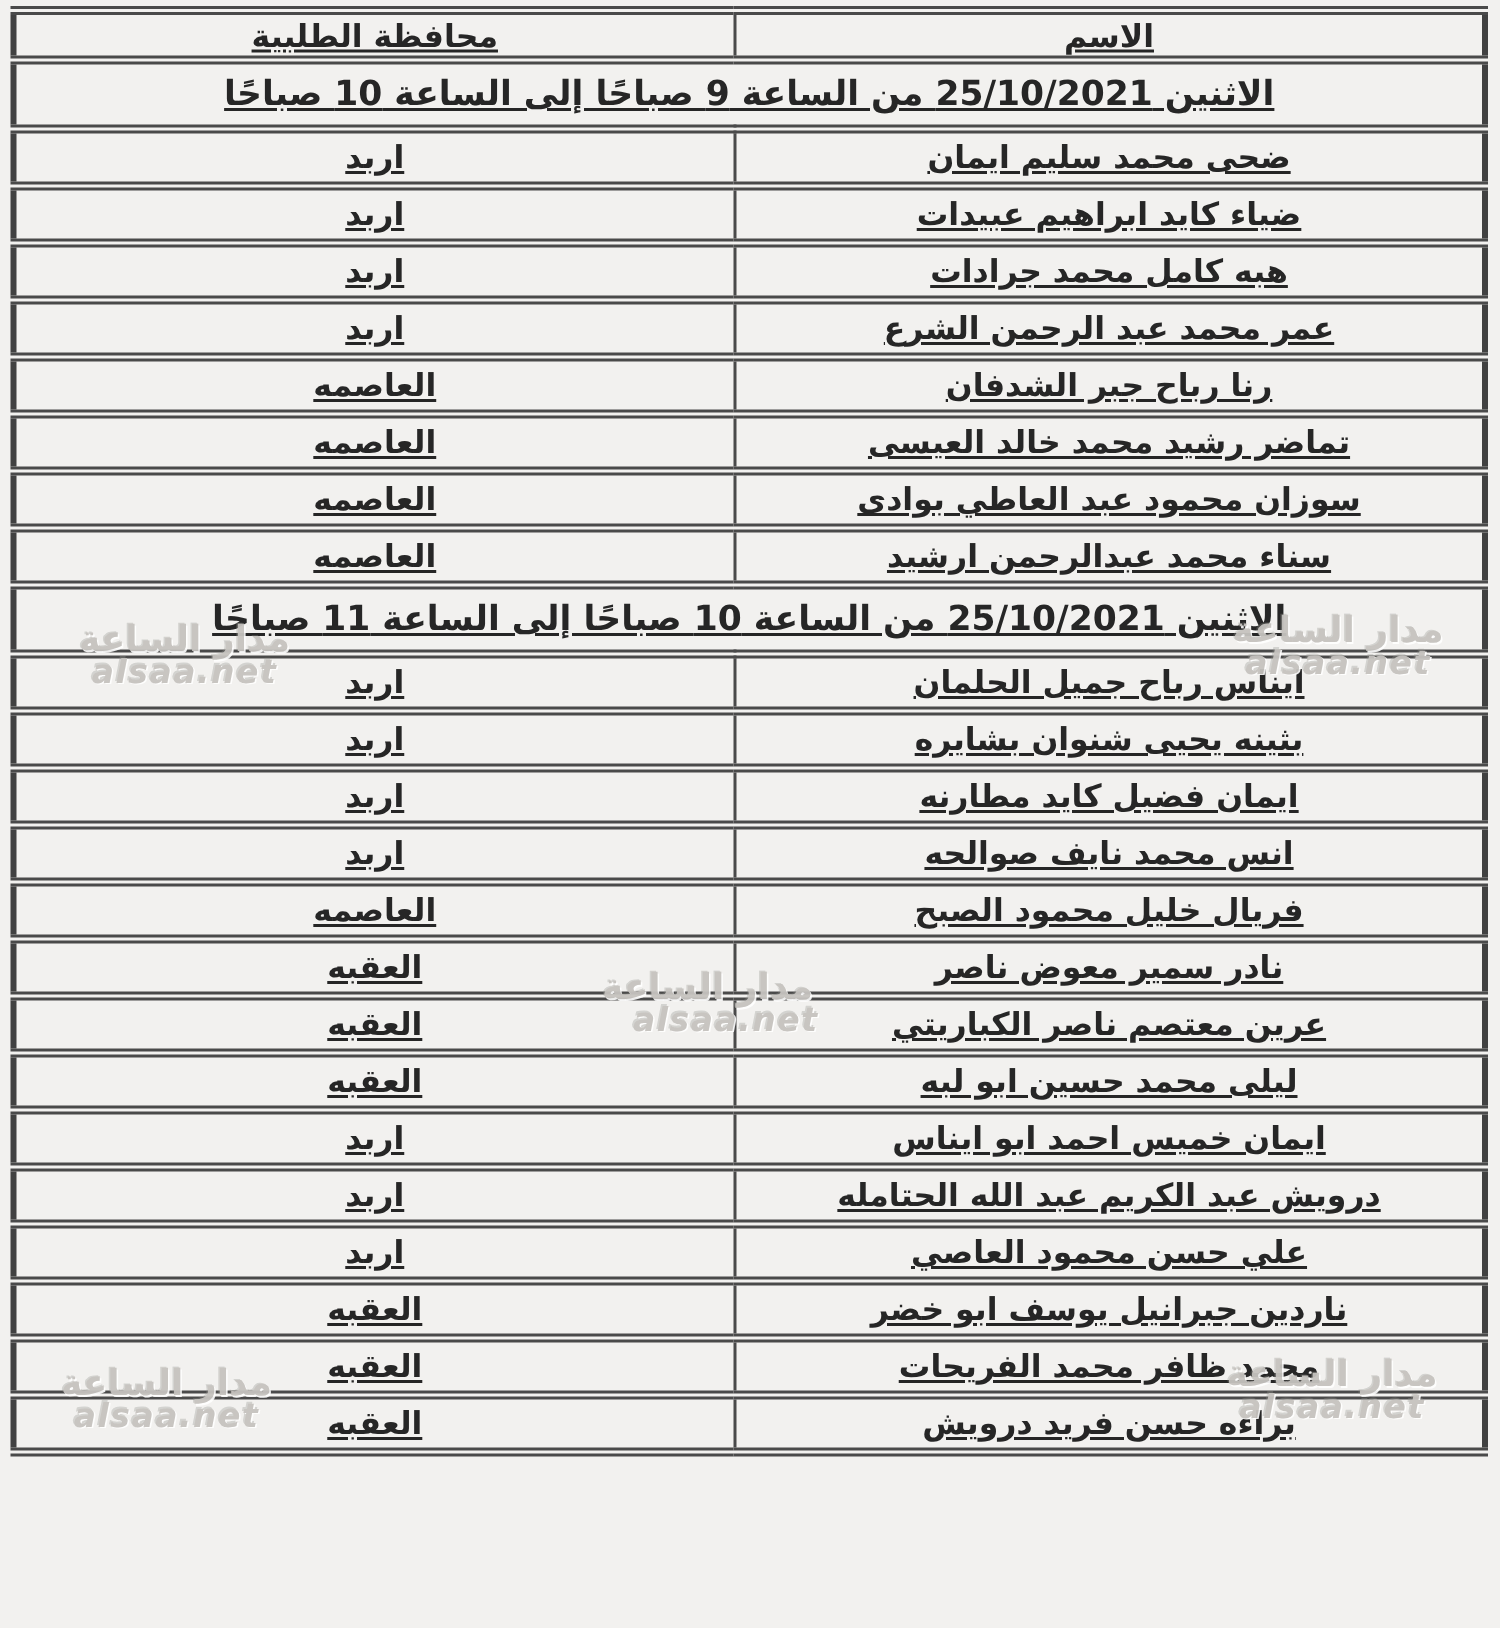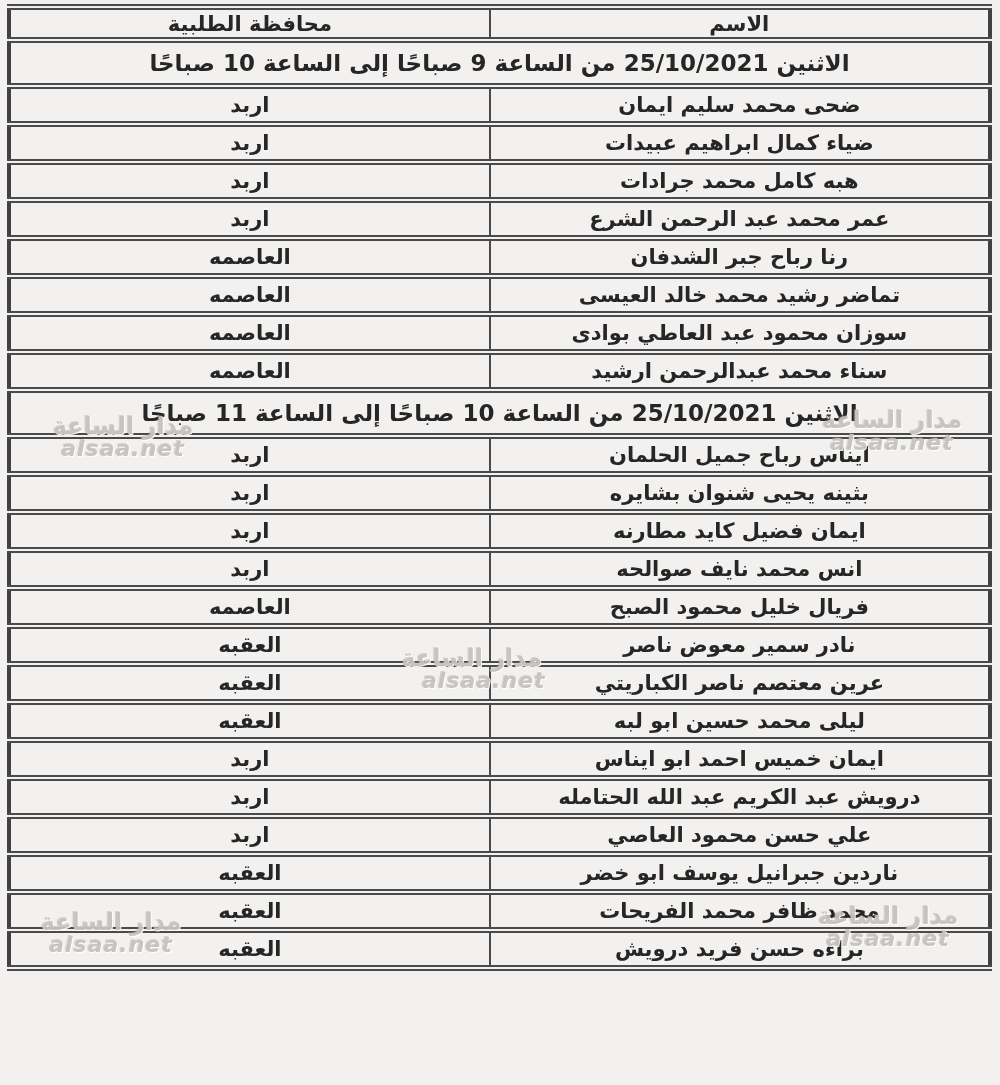--- a/index.html
+++ b/index.html
@@ -30,20 +30,21 @@
     border-right:2px solid var(--border);
     border-top:6px double var(--border);
     border-bottom:6px double var(--border);
     color:var(--text);
     font-weight:700;
     text-align:center;
     vertical-align:middle;
     padding:1px 8px;
     overflow:hidden;
     white-space:nowrap;
+    text-decoration:underline;
   }
   col.col-name{width:51%;}
   col.col-gov{width:49%;}
   .schedule thead th{height:25px;font-size:21px;}
   tr.section-row td{height:38px;font-size:23px;letter-spacing:0;}
   tr.data-row td{height:30px;font-size:21px;}
   tr.data-row.tall td{height:64px;}
   tr.data-row.tall td[data-name="name-cell"]{vertical-align:top;padding-top:6px;}
   
   .wm{
@@ -78,21 +79,21 @@
     </thead>
     <tbody id="tbody">
         <tr class="section-row" data-name="session-header-row">
           <td colspan="2" data-name="session-header">الاثنين 25/10/2021 من الساعة 9 صباحًا إلى الساعة 10 صباحًا</td>
         </tr>
         <tr class="data-row" data-name="table-row">
           <td data-name="name-cell">ضحى محمد سليم ايمان</td>
           <td data-name="governorate-cell">اربد</td>
         </tr>
         <tr class="data-row" data-name="table-row">
-          <td data-name="name-cell">ضياء كمال ابراهيم عبيدات</td>
+          <td data-name="name-cell">ضياء كايد ابراهيم عبيدات</td>
           <td data-name="governorate-cell">اربد</td>
         </tr>
         <tr class="data-row" data-name="table-row">
           <td data-name="name-cell">هبه كامل محمد جرادات</td>
           <td data-name="governorate-cell">اربد</td>
         </tr>
         <tr class="data-row" data-name="table-row">
           <td data-name="name-cell">عمر محمد عبد الرحمن الشرع</td>
           <td data-name="governorate-cell">اربد</td>
         </tr>

